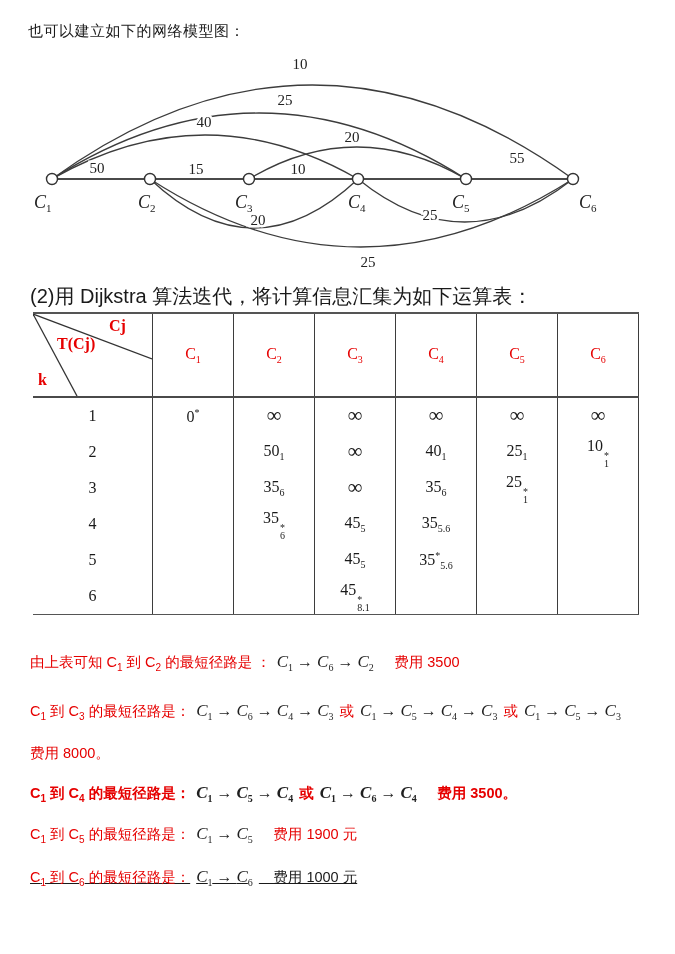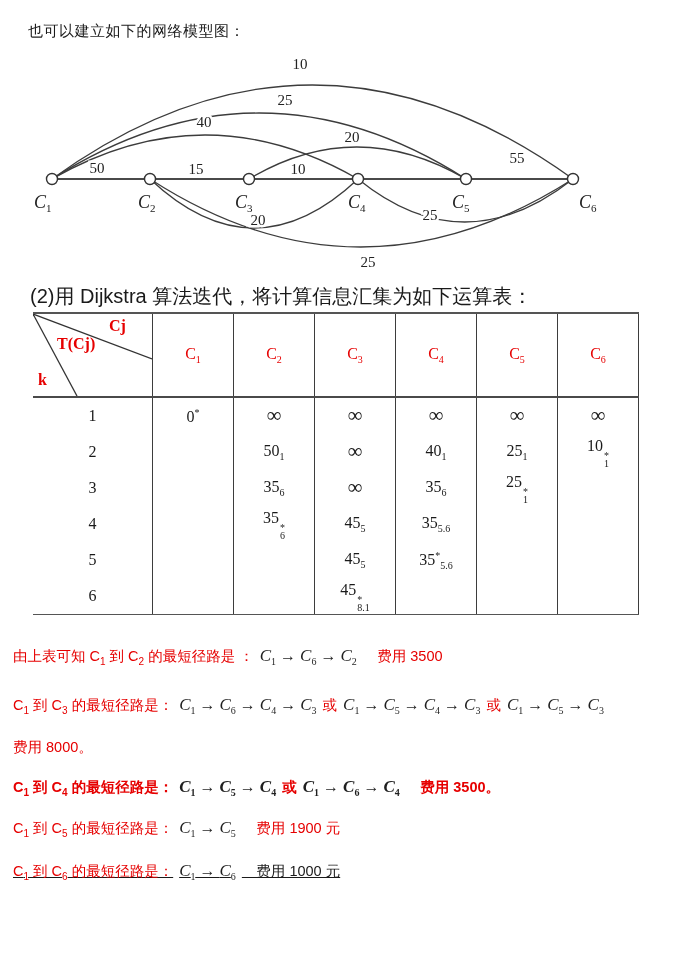--- a/index.html
+++ b/index.html
@@ -24,21 +24,21 @@
   th.corner{position:relative;width:119px;}
   th.corner span{position:absolute;color:#e60000;font-size:16px;font-weight:bold;}
   td.kcol,th.corner{width:119px;}
   .ccol{width:80px;}
   sub.sm{font-size:10px;vertical-align:-4px;}
   sup.sm{font-size:10px;vertical-align:6px;}
   .inf{font-size:21px;line-height:16px;}
   .stk{display:inline-flex;flex-direction:column;align-items:flex-start;font-size:10px;
        line-height:7.5px;vertical-align:-8px;margin-left:1px;}
   
-  .concl{position:absolute;left:13px;width:630px;font-size:14.5px;line-height:15px;white-space:nowrap;}
+  .concl{position:absolute;left:30px;width:630px;font-size:14.5px;line-height:27px;white-space:nowrap;}
   .red{color:#e60000;}
   .blk{color:#1a1a1a;}
   .concl sub{font-size:10px;vertical-align:-4px;}
   .seg-path{color:#1f1f1f;font-family:"Liberation Serif","DejaVu Serif",serif;font-size:17px;margin:0 6px;}
   .fC{font-style:italic;}
   .fsub{font-size:11px;vertical-align:-5px;}
   .arr{font-size:16px;}
   .l1{top:648px;} .l2{top:697px;} .l3{top:740px;} .l4{top:779px;font-weight:bold;} .l5{top:820px;} .l6{top:863px;text-decoration:underline;}
 </style>
 </head>

